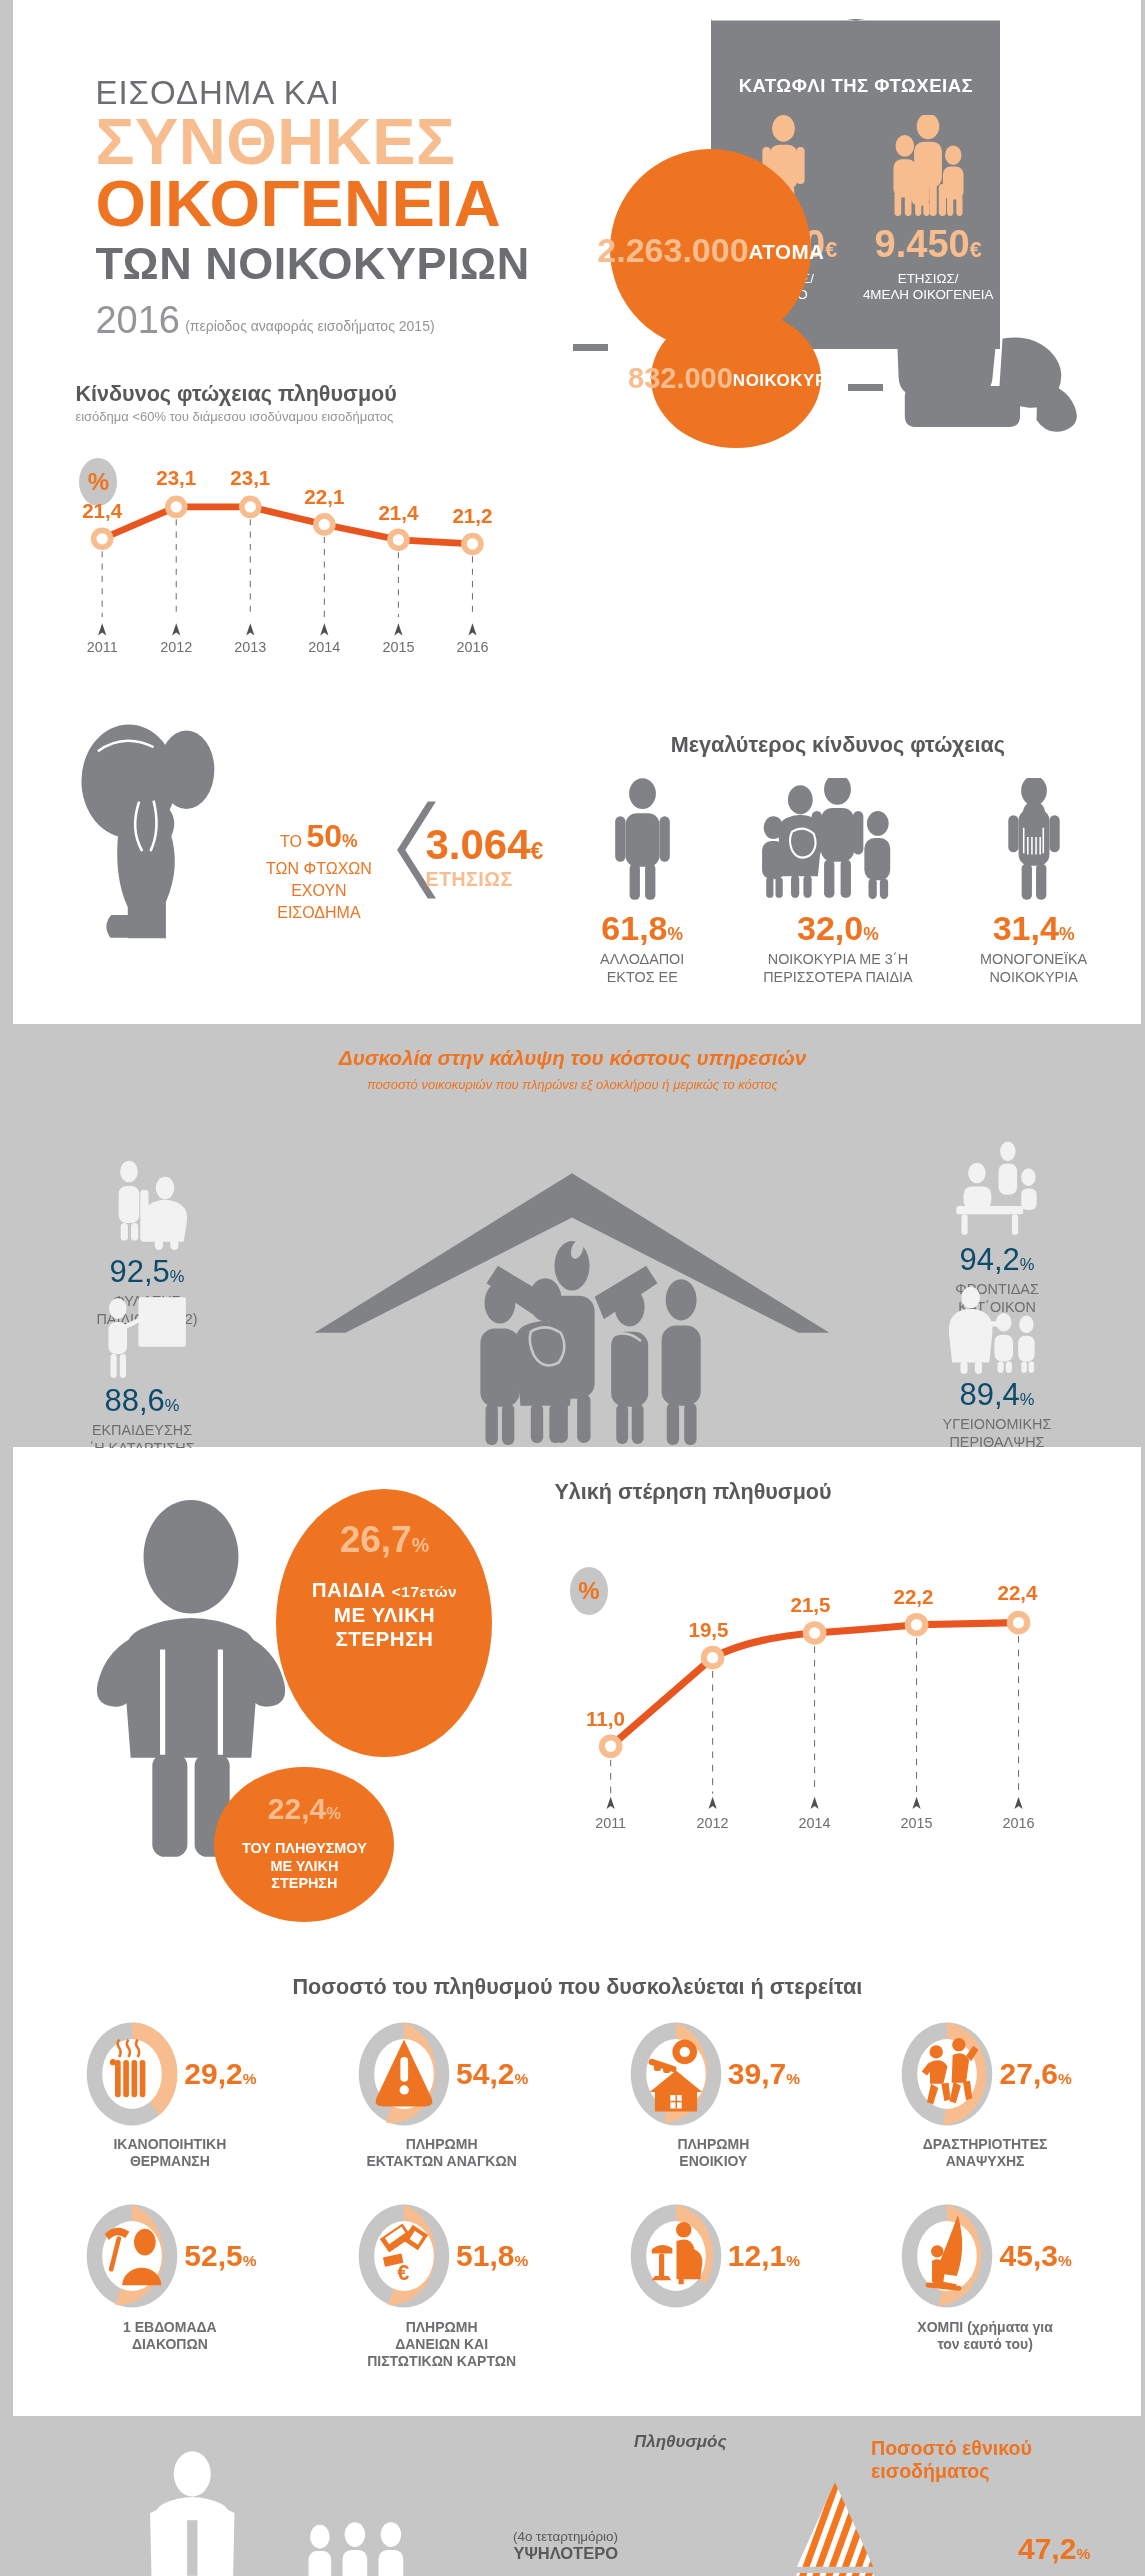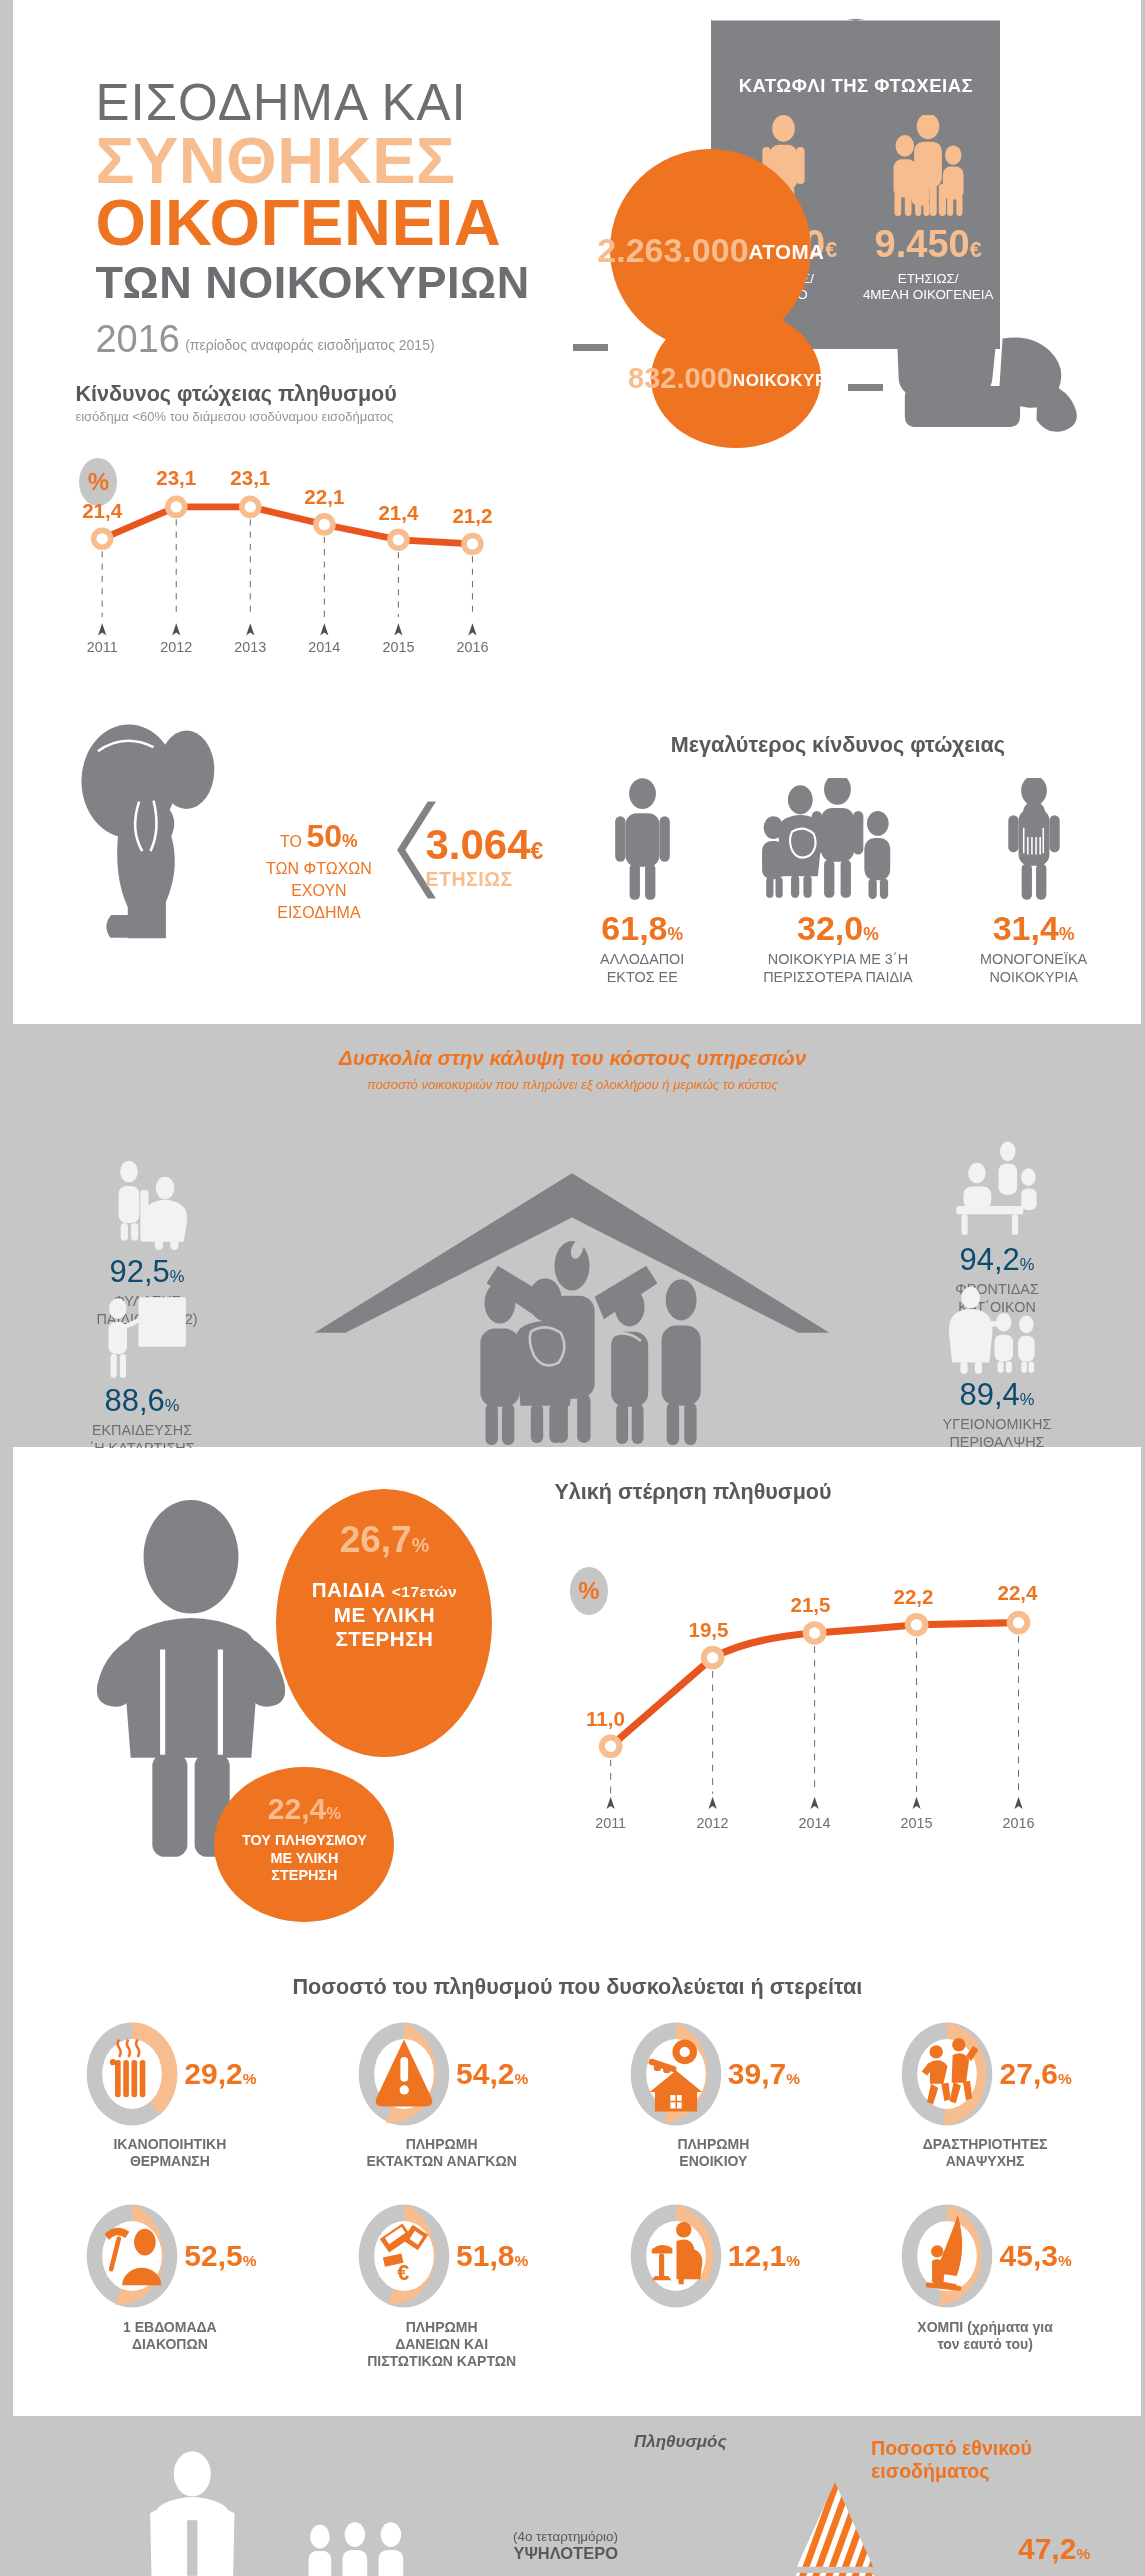--- a/index.html
+++ b/index.html
@@ -14,21 +14,21 @@
   .edge-l { position:absolute; left:0; top:0; width:13.4px; height:2917px; background:#c6c6c6; }
   .edge-r { position:absolute; right:0; top:0; width:4.1px; height:2917px; background:#c6c6c6; }
 
   
   
 
   
   .sec1 { position:absolute; left:13.4px; top:0; width:1128px; height:1024px; background:#fff; }
 
   .title-block { position:absolute; left:82px; top:76px; width:515px; }
-  .t-line1 { font-size:51px; font-weight:400; letter-spacing:1px; color:#6d6e71; line-height:1.06; }
+  .t-line1 { font-size:33px; font-weight:400; letter-spacing:1px; color:#6d6e71; line-height:1.06; }
   .t-line2 { font-size:65px; font-weight:700; letter-spacing:0.5px; color:#f8bd8e; line-height:0.96; }
   .t-line3 { font-size:65px; font-weight:700; letter-spacing:0.5px; color:#ee7421; line-height:0.96; }
   .t-line4 { font-size:45px; font-weight:700; letter-spacing:0.5px; color:#6d6e71; line-height:1.15; margin-top:2.1px;}
   .t-year-wrap { margin-top:11.3px; display:flex; align-items:flex-end; gap:5.2px; }
   .t-year { font-size:38px; font-weight:400; color:#939598; line-height:1; }
   .t-year-sub { font-size:14px; color:#939598; padding-bottom:5.2px; }
 
   
   .panel { position:absolute; left:698px; top:18.5px; width:289px; height:330px;
            background:#808285; }
@@ -106,21 +106,21 @@
   .bubA { position:absolute; left:263px; top:41px; width:216px; height:268px; border-radius:50%;
           background:#ee7421; color:#fff; text-align:center; padding-top:32px; }
   .bubA .n { font-size:37px; font-weight:700; color:#f8bd8e; line-height:1; }
   .bubA .n .s { font-size:19.6px; }
   .bubA .t { font-size:20.6px; font-weight:700; margin-top:20px; line-height:1.2; letter-spacing:0.5px;}
   .bubA .t .sm { font-size:15.5px; }
   .bubB { position:absolute; left:201px; top:319px; width:180px; height:155px; border-radius:50%;
           background:#ee7421; color:#fff; text-align:center; padding-top:27px; }
   .bubB .n { font-size:30px; font-weight:700; color:#f8bd8e; line-height:1; }
   .bubB .n .s { font-size:16.5px; }
-  .bubB .t { font-size:14.4px; font-weight:700; margin-top:8px; line-height:1.22; }
+  .bubB .t { font-size:14.4px; font-weight:700; margin-top:16px; line-height:1.22; }
   .chart2 { position:absolute; left:541px; top:31px; width:546px; height:361px; }
 
   .grid-title { position:absolute; left:0; top:526px; width:1128px; text-align:center;
                 font-size:21.6px; font-weight:700; color:#58595b; }
   .grid { position:absolute; left:20.6px; top:572px; width:1087px; }
   .grow { display:flex; }
   .gcell { flex:1; text-align:center; padding:0 5.2px; }
   .gc-top { display:flex; align-items:center; justify-content:center; gap:3.1px; }
   .gc-val { font-size:30px; font-weight:700; color:#ee7421; line-height:1; }
   .gc-val .s { font-size:15.5px; }

